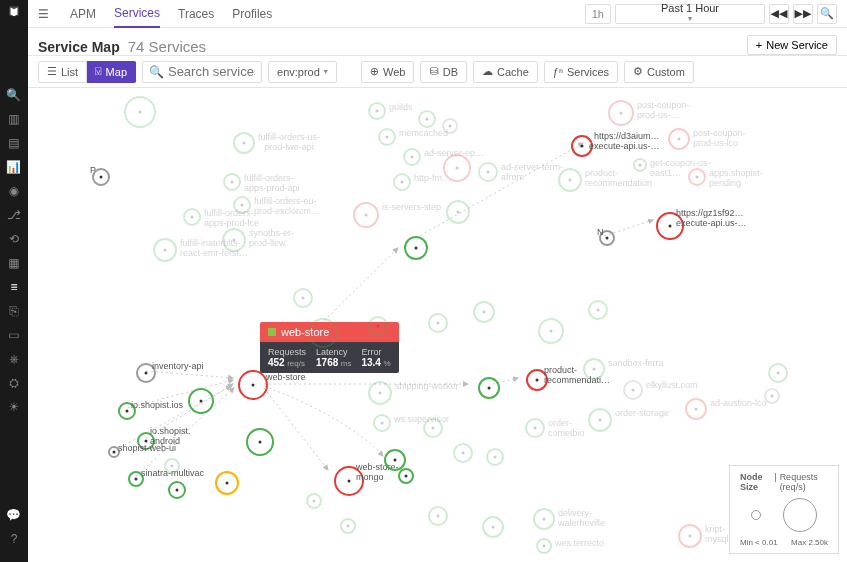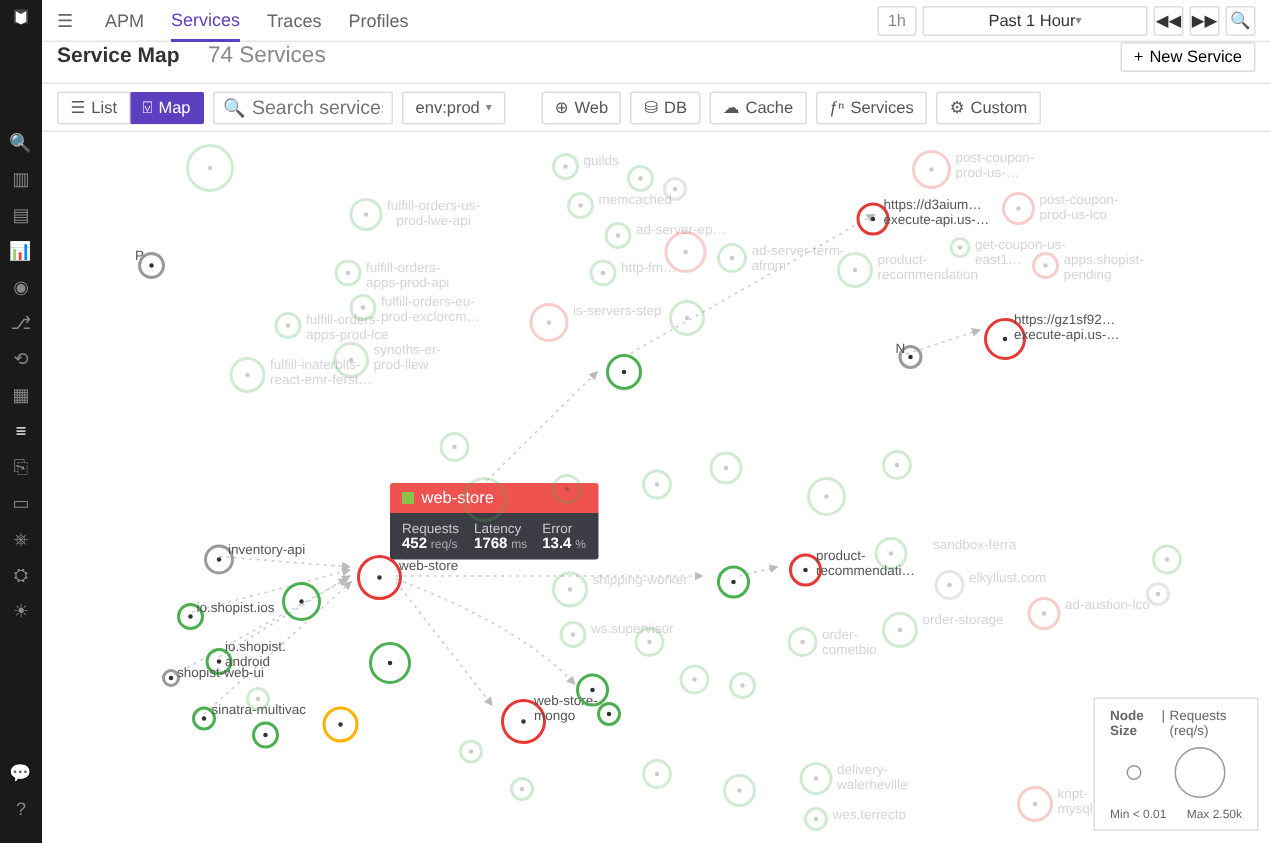--- a/index.html
+++ b/index.html
@@ -8,23 +8,23 @@
 .left-rail .ic { width: 14px; height: 14px; color: #888; cursor: pointer; display:flex; align-items:center; justify-content:center; }
 .left-rail .spacer { flex: 1; }
 .main { position: absolute; left: 28px; top: 0; right: 0; bottom: 0; }
 .topbar { height: 28px; border-bottom: 1px solid #e5e5e5; display: flex; align-items: center; padding: 0 10px; gap: 18px; }
 .hamburger { width:14px; height:14px; color:#666; }
 .nav-item { font-size: 12px; color: #666; cursor: pointer; padding: 6px 0; }
 .nav-item.active { color: #5c3fbf; border-bottom: 2px solid #5c3fbf; }
 .topbar .right { margin-left: auto; display: flex; align-items: center; gap: 4px; }
 .time-btn { border: 1px solid #ddd; background: #fff; height: 20px; padding: 0 6px; font-size: 11px; display: flex; align-items: center; cursor: pointer; border-radius: 2px; }
 .time-btn.period { color: #888; min-width: 24px; justify-content: center; }
-.time-btn.range { min-width: 150px; justify-content: center; }
+.time-btn.range { min-width: 150px; justify-content: flex-end; flex-direction: column; }
 .time-btn.sq { width: 20px; padding: 0; justify-content: center; }
-.hdr { height: 28px; border-bottom: 1px solid #e5e5e5; display: flex; align-items: flex-start; padding: 0 10px; gap: 19px; }
+.hdr { height: 28px; border-bottom: 1px solid #e5e5e5; display: flex; align-items: flex-end; padding: 0 10px; gap: 8px; }
 .hdr h1 { font-size: 14px; font-weight: 600; }
 .sub { font-size: 15px; color: #888; }
 .new-svc { margin-left:auto; border:1px solid #ddd; background:#fff; padding:3px 8px; font-size:11px; border-radius:2px; cursor:pointer; display:flex; align-items:center; gap:4px; }
 .toolbar { height: 32px; border-bottom: 1px solid #e5e5e5; display: flex; align-items: center; padding: 0 10px; gap: 6px; }
 .tbtn { border:1px solid #ddd; background:#fff; height:22px; padding:0 8px; font-size:11px; display:flex; align-items:center; gap:4px; cursor:pointer; border-radius:2px; color:#555; }
 .tbtn.active { background:#5c3fbf; color:#fff; border-color:#5c3fbf; }
 .seg { display:flex; }
 .seg .tbtn:first-child { border-radius:2px 0 0 2px; }
 .seg .tbtn:last-child { border-radius:0 2px 2px 0; border-left:none; }
 .search { border:1px solid #ddd; height:22px; display:flex; align-items:center; padding:0 6px; border-radius:2px; width:120px; }
@@ -241,21 +241,21 @@
           <div class="lbl" style="left: 18px; top: -4px;">product-<br>recommendati…</div>
         </div>
         <div class="node" style="left: 450px; top: 289px;">
           <div class="circ" style="width: 22px; height: 22px; border-color: rgb(76, 175, 80);"></div>
         </div>
         <div class="node" style="left: 376px; top: 148px;">
           <div class="circ" style="width: 24px; height: 24px; border-color: rgb(76, 175, 80);"></div>
         </div>
         <div class="node" style="left: 543px; top: 47px;">
           <div class="circ" style="width: 22px; height: 22px; border-color: rgb(229, 57, 53);"></div>
-          <div class="lbl" style="left: 18px; top: -4px;">https://d3aium…<br>execute-api.us-…</div>
+          <div class="lbl" style="left: 18px; top: -4px; text-align: right;">https://d3aium…<br>execute-api.us-…</div>
         </div>
         <div class="node" style="left: 628px; top: 124px;">
           <div class="circ" style="width: 28px; height: 28px; border-color: rgb(229, 57, 53);"></div>
           <div class="lbl" style="left: 20px; top: -4px;">https://gz1sf92…<br>execute-api.us-…</div>
         </div>
         <div class="node" style="left: 571px; top: 142px;">
           <div class="circ" style="width: 16px; height: 16px; border-color: rgb(153, 153, 153);"></div>
           <div class="lbl" style="left: -2px; top: -3px;">N</div>
         </div>
         <div class="node" style="left: 64px; top: 80px;">
@@ -364,21 +364,21 @@
           <div class="circ" style="width: 22px; height: 22px; border-color: rgb(76, 175, 80);"></div>
         </div>
         <div class="node faded" style="left: 510px; top: 230px;">
           <div class="circ" style="width: 26px; height: 26px; border-color: rgb(76, 175, 80);"></div>
         </div>
         <div class="node faded" style="left: 560px; top: 212px;">
           <div class="circ" style="width: 20px; height: 20px; border-color: rgb(76, 175, 80);"></div>
         </div>
         <div class="node faded" style="left: 555px; top: 270px;">
           <div class="circ" style="width: 22px; height: 22px; border-color: rgb(76, 175, 80);"></div>
-          <div class="lbl" style="left: 25px; top: 0px; margin-left: 14px;">sandbox-ferra</div>
+          <div class="lbl" style="left: 25px; top: 0px;">sandbox-ferra</div>
         </div>
         <div class="node faded" style="left: 595px; top: 292px;">
           <div class="circ" style="width: 20px; height: 20px; border-color: rgb(153, 153, 153);"></div>
           <div class="lbl" style="left: 23px; top: 0px;">elkyllust.com</div>
         </div>
         <div class="node faded" style="left: 740px; top: 275px;">
           <div class="circ" style="width: 20px; height: 20px; border-color: rgb(76, 175, 80);"></div>
         </div>
         <div class="node faded" style="left: 736px; top: 300px;">
           <div class="circ" style="width: 16px; height: 16px; border-color: rgb(153, 153, 153);"></div>

